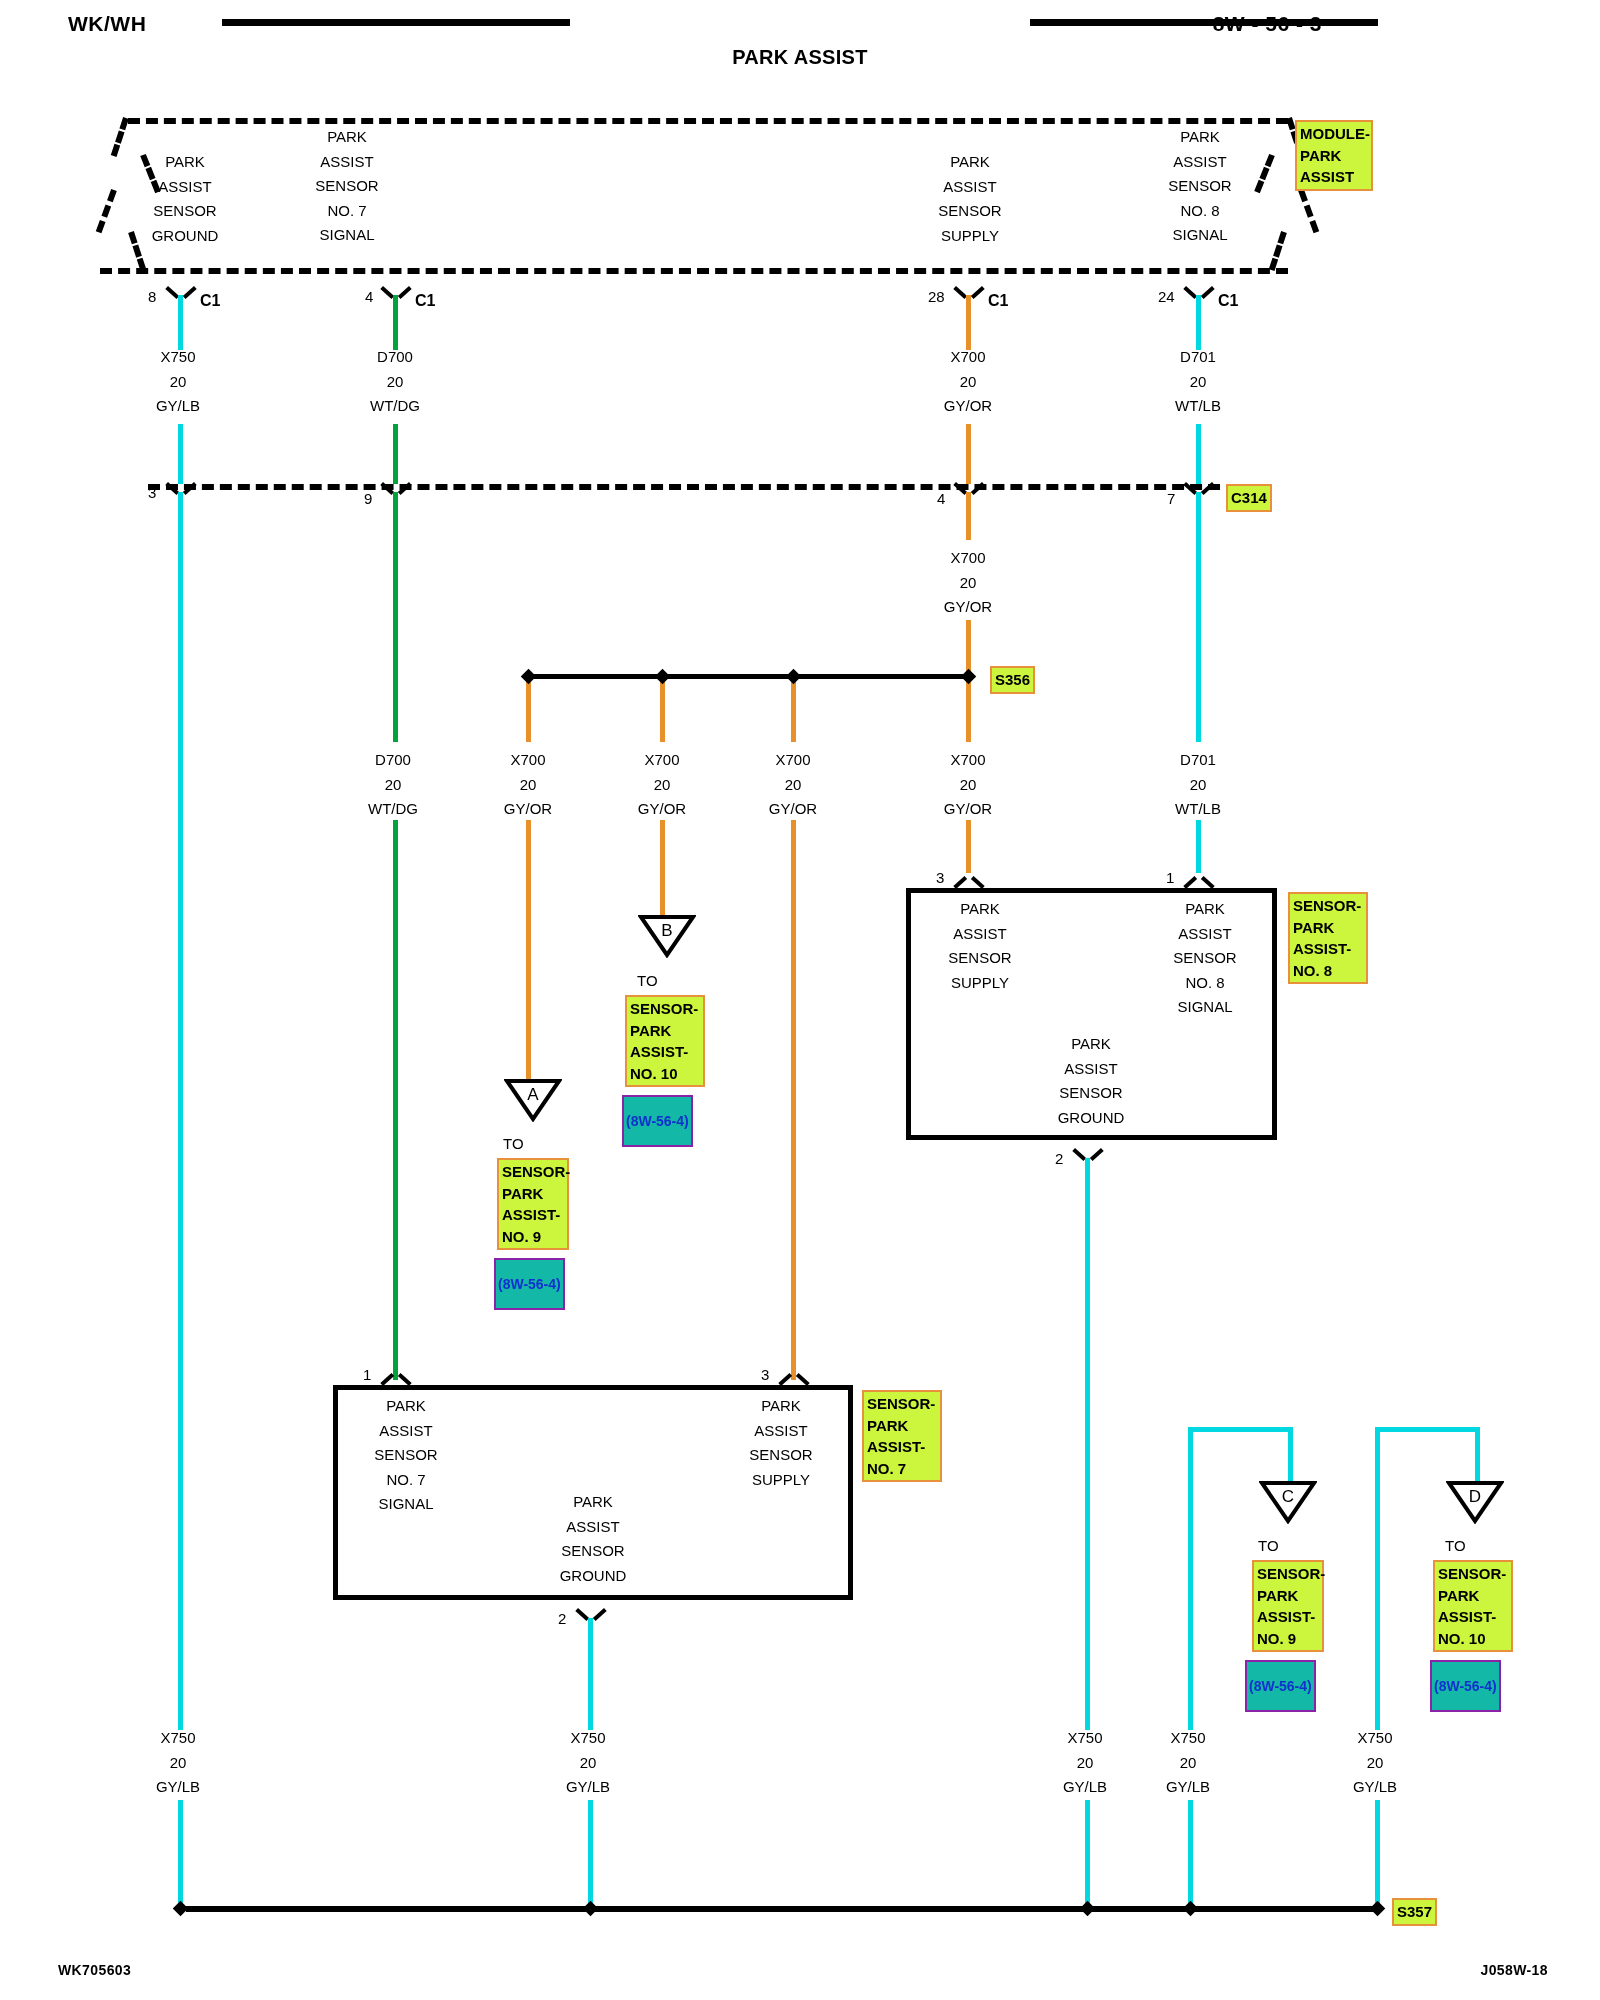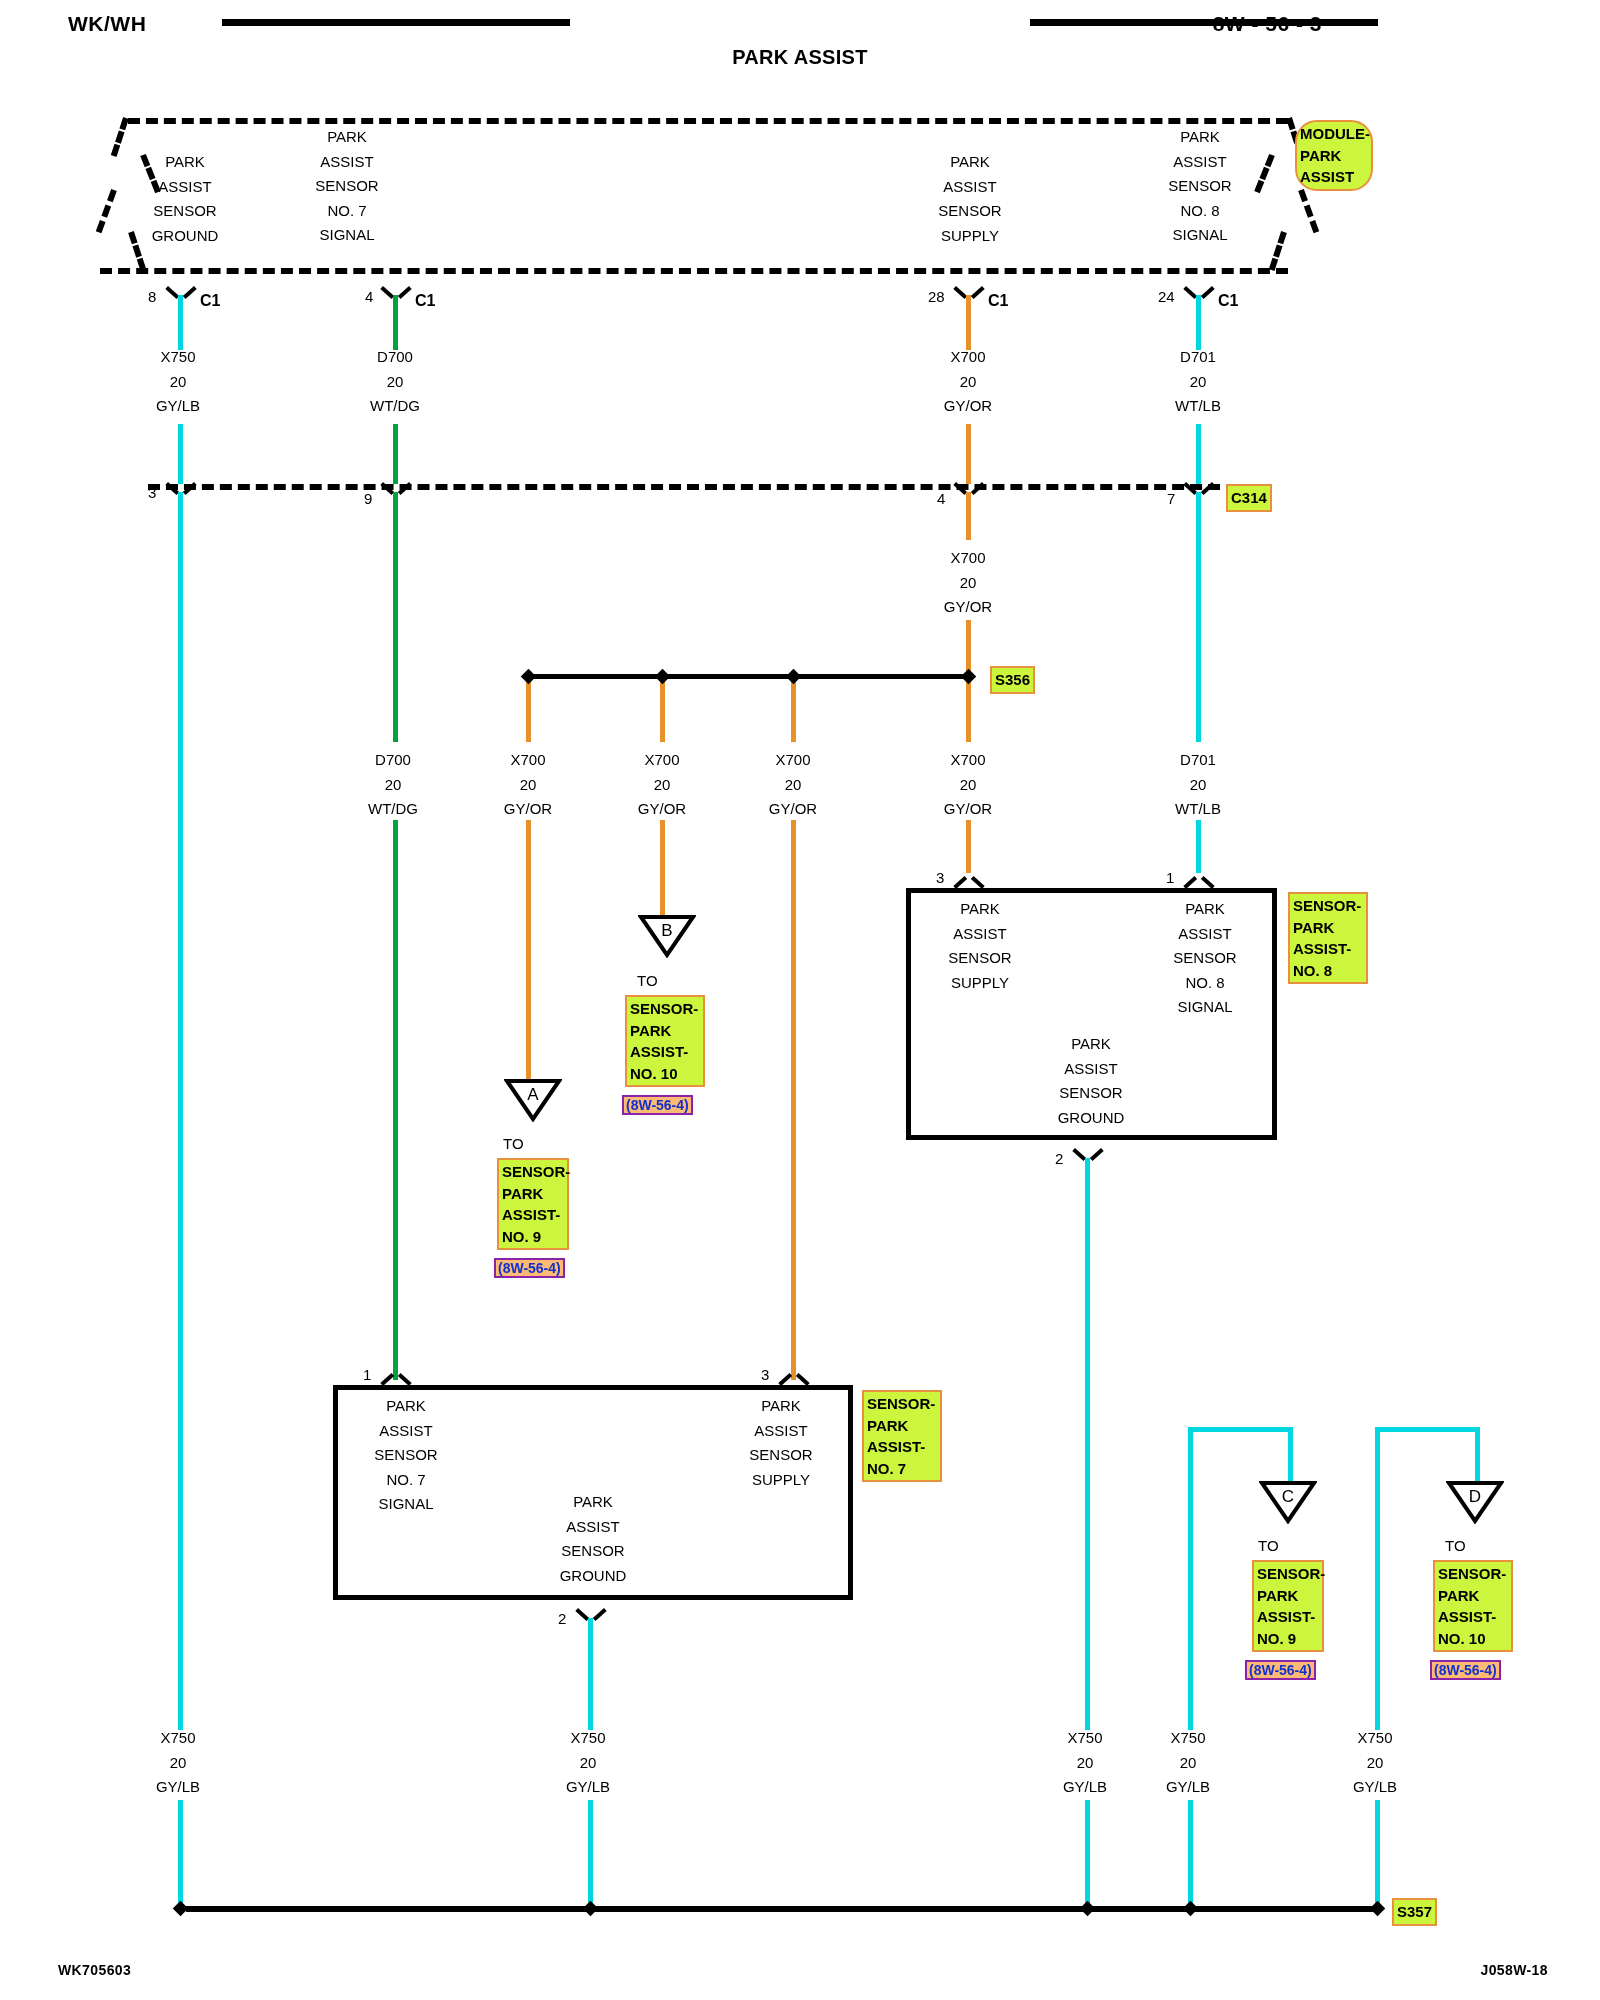--- a/index.html
+++ b/index.html
@@ -56,22 +56,22 @@
   .conn-a:after{right:0;transform:rotate(42deg);transform-origin:right bottom;}
 
   
   .diam{position:absolute;width:11px;height:11px;background:#000;transform:rotate(45deg);}
 
   
   .hl{position:absolute;background:#ccf53d;border:2px solid #e8913c;
       font-size:15px;font-weight:bold;line-height:21.5px;color:#000;
       padding:1px 3px;box-sizing:border-box;white-space:nowrap;}
   
-  .ref{position:absolute;background:#fdba74;border:2px solid #8a23a8;
-       color:#1030d0;font-size:14px;font-weight:bold;padding:0 2px;white-space:nowrap;}
+  .ref{position:absolute;background:#14b8a6;border:2px solid #8a23a8;
+       color:#1030d0;font-size:14px;font-weight:bold;padding:16px 2px;white-space:nowrap;}
 
   
   .tri{position:absolute;width:58px;height:44px;}
   .tri svg{display:block;}
   .tri span{position:absolute;left:0;top:7px;width:58px;text-align:center;
             font-size:17px;}
   .to{position:absolute;font-size:15px;text-align:left;width:60px;}
 </style>
 </head>
 <body>
@@ -92,21 +92,21 @@
   <div class="dashdiag" style="left:140px;top:155px;height:40px;transform:rotate(-22deg);transform-origin:top;"></div>
   <div class="dashdiag" style="left:111px;top:190px;height:45px;transform:rotate(20deg);transform-origin:top;"></div>
   <div class="dashdiag" style="left:128px;top:232px;height:40px;transform:rotate(-18deg);transform-origin:top;"></div>
 
   <div class="dashdiag" style="left:1286px;top:118px;height:40px;transform:rotate(-18deg);transform-origin:top;"></div>
   <div class="dashdiag" style="left:1269px;top:155px;height:40px;transform:rotate(22deg);transform-origin:top;"></div>
   <div class="dashdiag" style="left:1298px;top:190px;height:45px;transform:rotate(-20deg);transform-origin:top;"></div>
   <div class="dashdiag" style="left:1281px;top:232px;height:40px;transform:rotate(18deg);transform-origin:top;"></div>
 </div>
 
-<div class="hl" style="left:1295px;top:120px;width:78px;border-radius:22px;">
+<div class="hl" style="left:1295px;top:120px;width:78px;">
   <div>MODULE-</div>
   <div>PARK</div>
   <div>ASSIST</div>
 </div>
 
 <div class="lbl" style="left:120px;top:150px;width:130px;">
   <div>PARK</div>
   <div>ASSIST</div>
   <div>SENSOR</div>
   <div>GROUND</div>

